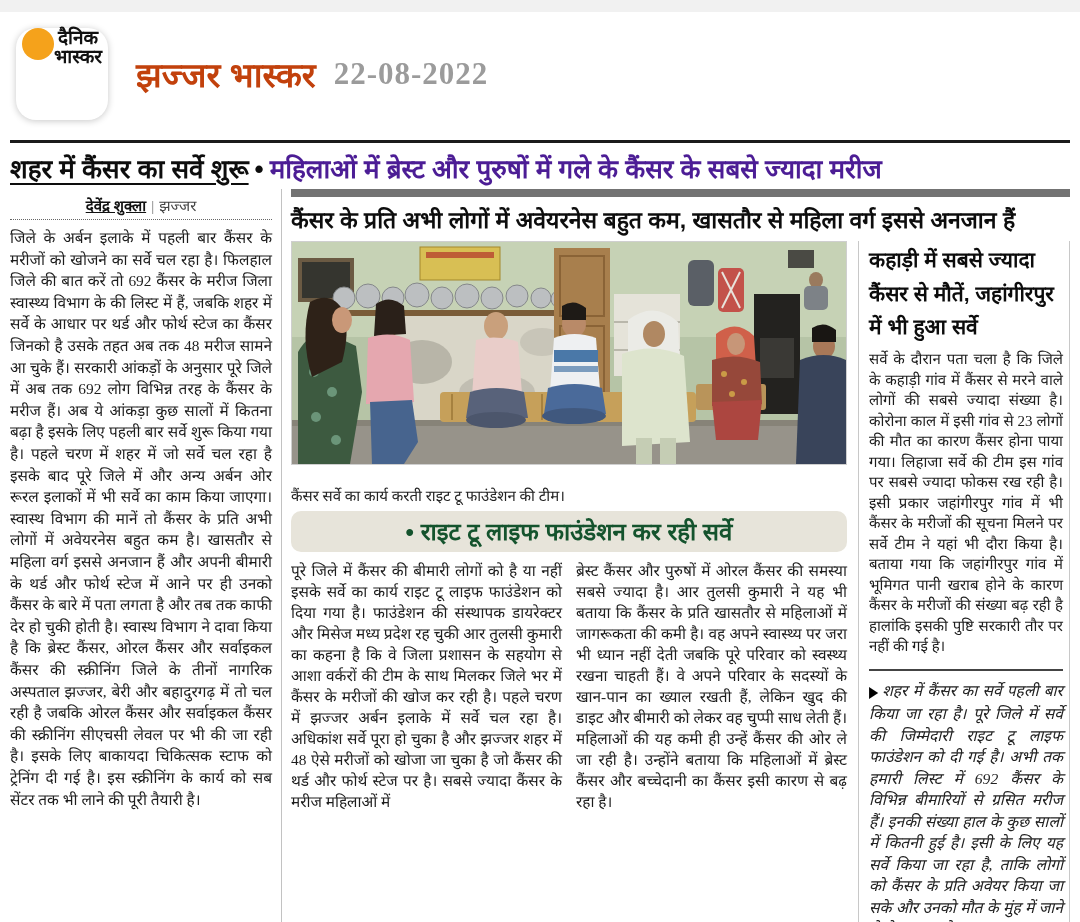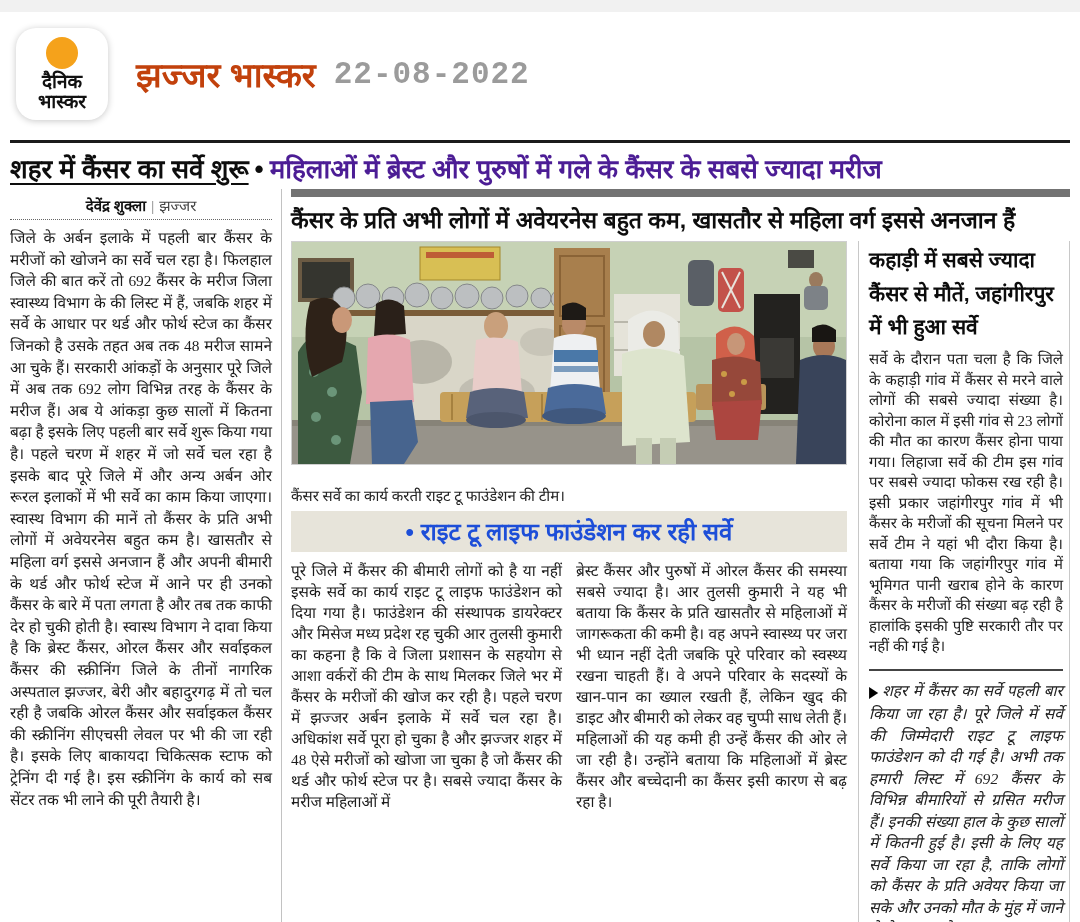--- a/index.html
+++ b/index.html
@@ -6,60 +6,60 @@
   .page{
     width:1080px;height:922px;background:#ffffff;overflow:hidden;
     position:relative;box-sizing:border-box;
     font-family:"Liberation Serif", serif;color:#111;
   }
   .top-band{height:12px;background:#f1f1f1;}
   
   .header{display:flex;align-items:center;padding:10px 0 6px 16px;height:104px;}
   .logo{
     width:92px;height:92px;border-radius:20px;background:#fff;flex:none;
-    box-shadow:0 1px 7px rgba(0,0,0,.22);display:flex;flex-direction:column;
-    align-items:center;justify-content:center;
+    box-shadow:0 1px 7px rgba(0,0,0,.22);display:flex;flex-direction:row;
+    justify-content:center;
   }
   .logo-dot{width:32px;height:32px;border-radius:50%;background:#F5A21B;margin-bottom:3px;}
   .logo-text{font-family:"Liberation Sans",sans-serif;font-weight:bold;font-size:19px;line-height:1.02;text-align:center;color:#111;}
   .header-title{font-family:"Liberation Sans",sans-serif;font-weight:bold;font-size:34px;color:#c2410c;margin-left:28px;}
-  .header-date{font-family:Liberation Mono, monospace;font-weight:600;font-size:31px;color:#9b9b9b;margin-left:18px;letter-spacing:1px;}
+  .header-date{font-family:Liberation Serif, serif;font-weight:600;font-size:31px;color:#9b9b9b;margin-left:18px;letter-spacing:1px;}
   
   .top-rule{border-top:3px solid #1b1b1b;margin:8px 10px 0 10px;}
   
   .kicker{padding:9px 10px 2px 10px;font-family:"Liberation Sans",sans-serif;font-weight:bold;font-size:26px;line-height:1.35;white-space:nowrap;}
   .kicker .k-left{color:#0d0d0d;text-decoration:underline;text-underline-offset:5px;}
   .kicker .k-bullet{color:#0d0d0d;padding:0 6px;}
   .kicker .k-right{color:#4c1d95;text-underline-offset:5px;text-align:center;}
   
   .headline{
     padding:4px 10px 6px 10px;font-family:"Liberation Sans",sans-serif;
     font-weight:800;font-size:46px;line-height:1.52;color:#0a0a0a;letter-spacing:-0.5px;
   }
   
   .content{display:flex;padding:0 10px;align-items:stretch;}
   .col-left{width:262px;flex:none;padding-right:9px;border-right:1px solid #c2c2c2;}
   .byline{text-align:center;font-size:15px;padding:6px 0 3px;}
-  .byline .b-author{font-weight:bold;}
+  .byline .b-author{font-weight:bold;text-decoration:underline;}
   .byline .b-sep{color:#777;padding:0 5px;}
   .byline .b-city{color:#444;}
   .byline-rule{border-bottom:1px dotted #666;margin:1px 0 7px;}
   .left-body{font-size:15.4px;line-height:21.6px;text-align:justify;color:#1c1c1c;}
   .main-area{flex:1;padding-left:9px;display:flex;flex-direction:column;min-width:0;}
   .mid-head{
     border-top:8px solid #737373;font-family:"Liberation Sans",sans-serif;
     font-weight:bold;font-size:23px;line-height:1.4;padding:7px 0 5px;color:#0d0d0d;white-space:nowrap;
   }
   .mid-row{display:flex;flex:1;min-width:0;}
   .mid-block{width:556px;flex:none;}
   .photo-frame{width:556px;height:224px;border:1px solid #cfcfcf;box-sizing:border-box;overflow:hidden;}
   .caption{font-size:15px;padding:20px 0 5px;color:#222;}
   .subhead{
     background:#e7e4da;text-align:center;font-family:"Liberation Sans",sans-serif;
-    font-weight:bold;font-size:24px;padding:3px 0 5px;margin:1px 0 8px;color:#1d4ed8;
+    font-weight:bold;font-size:24px;padding:3px 0 5px;margin:1px 0 8px;color:#14532d;border-radius:10px;
   }
   .mid-cols{display:flex;gap:14px;font-size:15.4px;line-height:21px;text-align:justify;color:#1c1c1c;}
   .mid-col{flex:1;}
   .col-right{
     flex:1;margin-left:11px;padding:0 6px 0 10px;min-width:0;
     border-left:1px solid #c8c8c8;border-right:1px solid #c8c8c8;
   }
   .right-head{font-family:"Liberation Sans",sans-serif;font-weight:bold;font-size:21px;line-height:1.6;padding:2px 0 5px;color:#0c0c0c;}
   .right-body{font-size:15px;line-height:20.5px;text-align:justify;color:#1c1c1c;}
   .quote-rule{border-top:2px solid #444;margin:12px 0 9px;}

